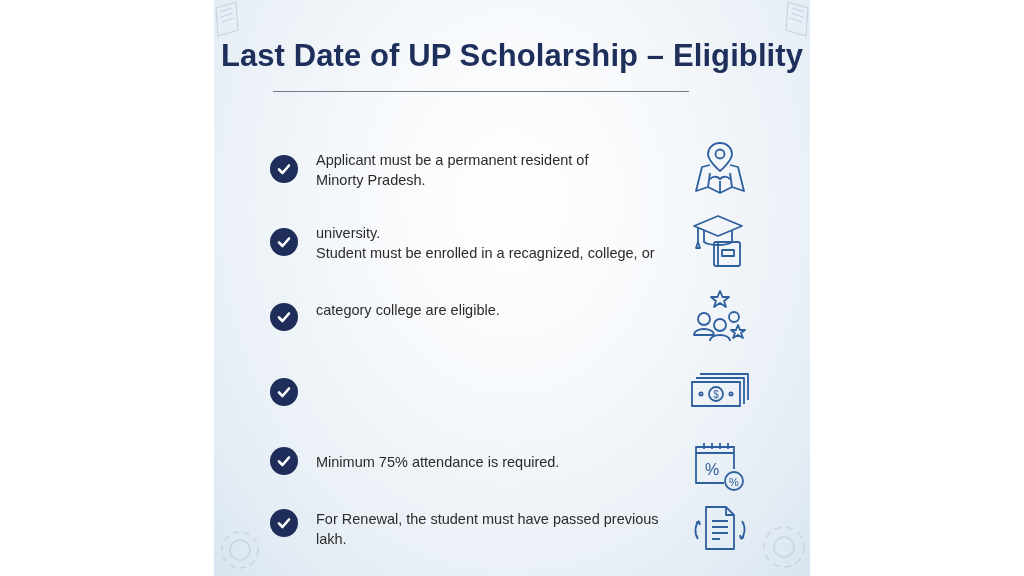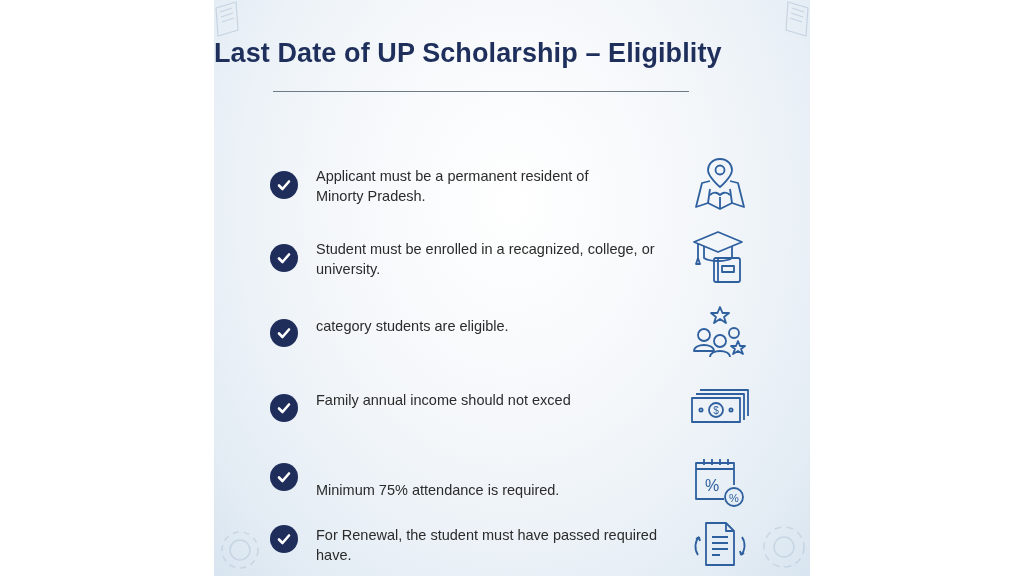--- a/index.html
+++ b/index.html
@@ -1,24 +1,24 @@
 <!DOCTYPE html>
 <html><head>
 <meta charset="utf-8">
 <style>
   html, body { margin:0; padding:0; }
   body { width:1024px; height:576px; background:#ffffff; position:relative; overflow:hidden;
          font-family:"Liberation Sans", sans-serif; }
   .card { position:absolute; left:214px; top:0; width:596px; height:576px; overflow:hidden;
           background: radial-gradient(ellipse at 50% 35%, #ffffff 0%, #f4f7fa 45%, #e3ecf4 85%, #d8e4ef 100%); }
   .deco { position:absolute; opacity:0.35; }
-  .title { position:absolute; left:0; right:0; top:38px; font-size:27px; font-weight:bold;
+  .title { position:absolute; left:0; right:0; top:38px; text-align:center; font-size:31px; font-weight:bold;
            color:#1f2f5c; letter-spacing:0.1px; }
   .rule { position:absolute; left:59px; width:416px; top:91px; height:1px; background:#6e7a8c; }
-  .item { position:absolute; left:56px; width:490px; height:50px;margin-top:16px; }
+  .item { position:absolute; left:56px; width:490px; height:50px; }
   .check { position:absolute; left:0; width:28px; height:28px; border-radius:50%; background:#1f2d5a;
            display:flex; align-items:center; justify-content:center; }
   .text { position:absolute; left:46px; font-size:14.5px; line-height:20px; color:#2b2b2b; width:380px; }
   .icon { position:absolute; left:420px; width:60px; height:60px; }
 </style>
 </head>
 <body>
 
 <div class="card">
 
@@ -71,43 +71,43 @@
     </svg>
   </div>
 
   <div class="item" style="top:218px">
     <div class="check" style="top:10px">
       <svg width="16" height="16" viewBox="0 0 16 16">
           <path d="M3 8.5 L6.5 12 L13 4.5" fill="none" stroke="#fff" stroke-width="2.6" stroke-linecap="round" stroke-linejoin="round"></path>
         </svg>
     </div>
     <div class="text" style="top:5px; width:380px">
+      <div>university.</div>
       <div>Student must be enrolled in a recagnized, college, or</div>
-      <div>university.</div>
     </div>
     <svg class="icon" style="top:-6px" viewBox="0 0 60 60">
       <g fill="none" stroke="#2e5f9e" stroke-width="1.8" stroke-linejoin="round">
         <path d="M4 14 L28 4 L52 14 L28 24 Z"></path>
         <path d="M14 18 L14 30 C20 34 36 34 42 30 L42 18"></path>
         <path d="M8 16 L8 30 L6 36 L10 36 L8 30"></path>
         <rect x="24" y="30" width="26" height="24" rx="2"></rect>
         <path d="M28 30 L28 54"></path>
         <rect x="32" y="38" width="12" height="6"></rect>
       </g>
     </svg>
   </div>
 
   <div class="item" style="top:291px">
     <div class="check" style="top:12px">
       <svg width="16" height="16" viewBox="0 0 16 16">
           <path d="M3 8.5 L6.5 12 L13 4.5" fill="none" stroke="#fff" stroke-width="2.6" stroke-linecap="round" stroke-linejoin="round"></path>
         </svg>
     </div>
     <div class="text" style="top:9px">
-      <div>category students are eligible.</div>
+      <div>category college are eligible.</div>
     </div>
     <svg class="icon" style="top:-2px" viewBox="0 0 60 60">
       <g fill="none" stroke="#2e5f9e" stroke-width="1.8" stroke-linejoin="round">
         <path d="M30 2 L32.5 8 L39 8 L34 12 L36 18 L30 14 L24 18 L26 12 L21 8 L27.5 8 Z"></path>
         <circle cx="14" cy="30" r="6"></circle>
           <path d="M4 46 C4 38 24 38 24 46 Z"></path>
         <circle cx="30" cy="36" r="6"></circle>
           <path d="M20 52 C20 44 40 44 40 52"></path>
         <circle cx="44" cy="28" r="5"></circle>
         <path d="M48 36 L50 41 L55 41 L51 44 L53 49 L48 46 L43 49 L45 44 L41 41 L46 41 Z"></path>
@@ -115,42 +115,41 @@
     </svg>
   </div>
 
   <div class="item" style="top:364px">
     <div class="check" style="top:14px">
       <svg width="16" height="16" viewBox="0 0 16 16">
           <path d="M3 8.5 L6.5 12 L13 4.5" fill="none" stroke="#fff" stroke-width="2.6" stroke-linecap="round" stroke-linejoin="round"></path>
         </svg>
     </div>
     <div class="text" style="top:10px">
-      <div>Family annual income should not exced</div>
     </div>
     <svg class="icon" style="top:0px" viewBox="0 0 60 60">
       <g fill="none" stroke="#2e5f9e" stroke-width="1.8" stroke-linejoin="round">
         <path d="M10 10 L58 10 L58 36"></path>
         <path d="M6 14 L54 14 L54 40"></path>
         <rect x="2" y="18" width="48" height="24"></rect>
         <circle cx="26" cy="30" r="7"></circle>
         <text x="26" y="34" font-size="10" text-anchor="middle" fill="#2e5f9e" stroke="none" font-family="Liberation Sans, sans-serif">$</text>
         <circle cx="11" cy="30" r="1.6"></circle>
           <circle cx="41" cy="30" r="1.6"></circle>
       </g>
     </svg>
   </div>
 
   <div class="item" style="top:437px">
     <div class="check" style="top:10px">
       <svg width="16" height="16" viewBox="0 0 16 16">
           <path d="M3 8.5 L6.5 12 L13 4.5" fill="none" stroke="#fff" stroke-width="2.6" stroke-linecap="round" stroke-linejoin="round"></path>
         </svg>
     </div>
-    <div class="text" style="top:27px">
+    <div class="text" style="top:15px">
       <div>Minimum 75% attendance is required.</div>
     </div>
     <svg class="icon" style="top:2px" viewBox="0 0 60 60">
       <g fill="none" stroke="#2e5f9e" stroke-width="1.8" stroke-linejoin="round">
         <path d="M34 44 L6 44 L6 8 L44 8 L44 30"></path>
         <path d="M6 14 L44 14"></path>
         <path d="M14 4 L14 10 M22 4 L22 10 M30 4 L30 10 M38 4 L38 10"></path>
         <text x="22" y="36" font-size="16" text-anchor="middle" fill="#2e5f9e" stroke="none" font-family="Liberation Sans, sans-serif">%</text>
         <circle cx="44" cy="42" r="9"></circle>
         <text x="44" y="46.5" font-size="11" text-anchor="middle" fill="#2e5f9e" stroke="none" font-family="Liberation Sans, sans-serif">%</text>
@@ -158,22 +157,22 @@
     </svg>
   </div>
 
   <div class="item" style="top:503px">
     <div class="check" style="top:6px">
       <svg width="16" height="16" viewBox="0 0 16 16">
           <path d="M3 8.5 L6.5 12 L13 4.5" fill="none" stroke="#fff" stroke-width="2.6" stroke-linecap="round" stroke-linejoin="round"></path>
         </svg>
     </div>
     <div class="text" style="top:6px; width:380px">
-      <div>For Renewal, the student must have passed required</div>
-      <div>have.</div>
+      <div>For Renewal, the student must have passed previous</div>
+      <div>lakh.</div>
     </div>
     <svg class="icon" style="top:-2px" viewBox="0 0 60 60">
       <g fill="none" stroke="#2e5f9e" stroke-width="1.8" stroke-linejoin="round">
         <path d="M16 6 L36 6 L44 14 L44 48 L16 48 Z"></path>
         <path d="M36 6 L36 14 L44 14"></path>
         <path d="M22 20 L38 20 M22 26 L38 26 M22 32 L38 32 M22 38 L30 38"></path>
         <path d="M8 38 C4 32 5 24 9 20 M9 20 L6 22 M9 20 L10 24"></path>
         <path d="M52 20 C56 26 55 34 51 38 M51 38 L54 36 M51 38 L50 34"></path>
       </g>
     </svg>

